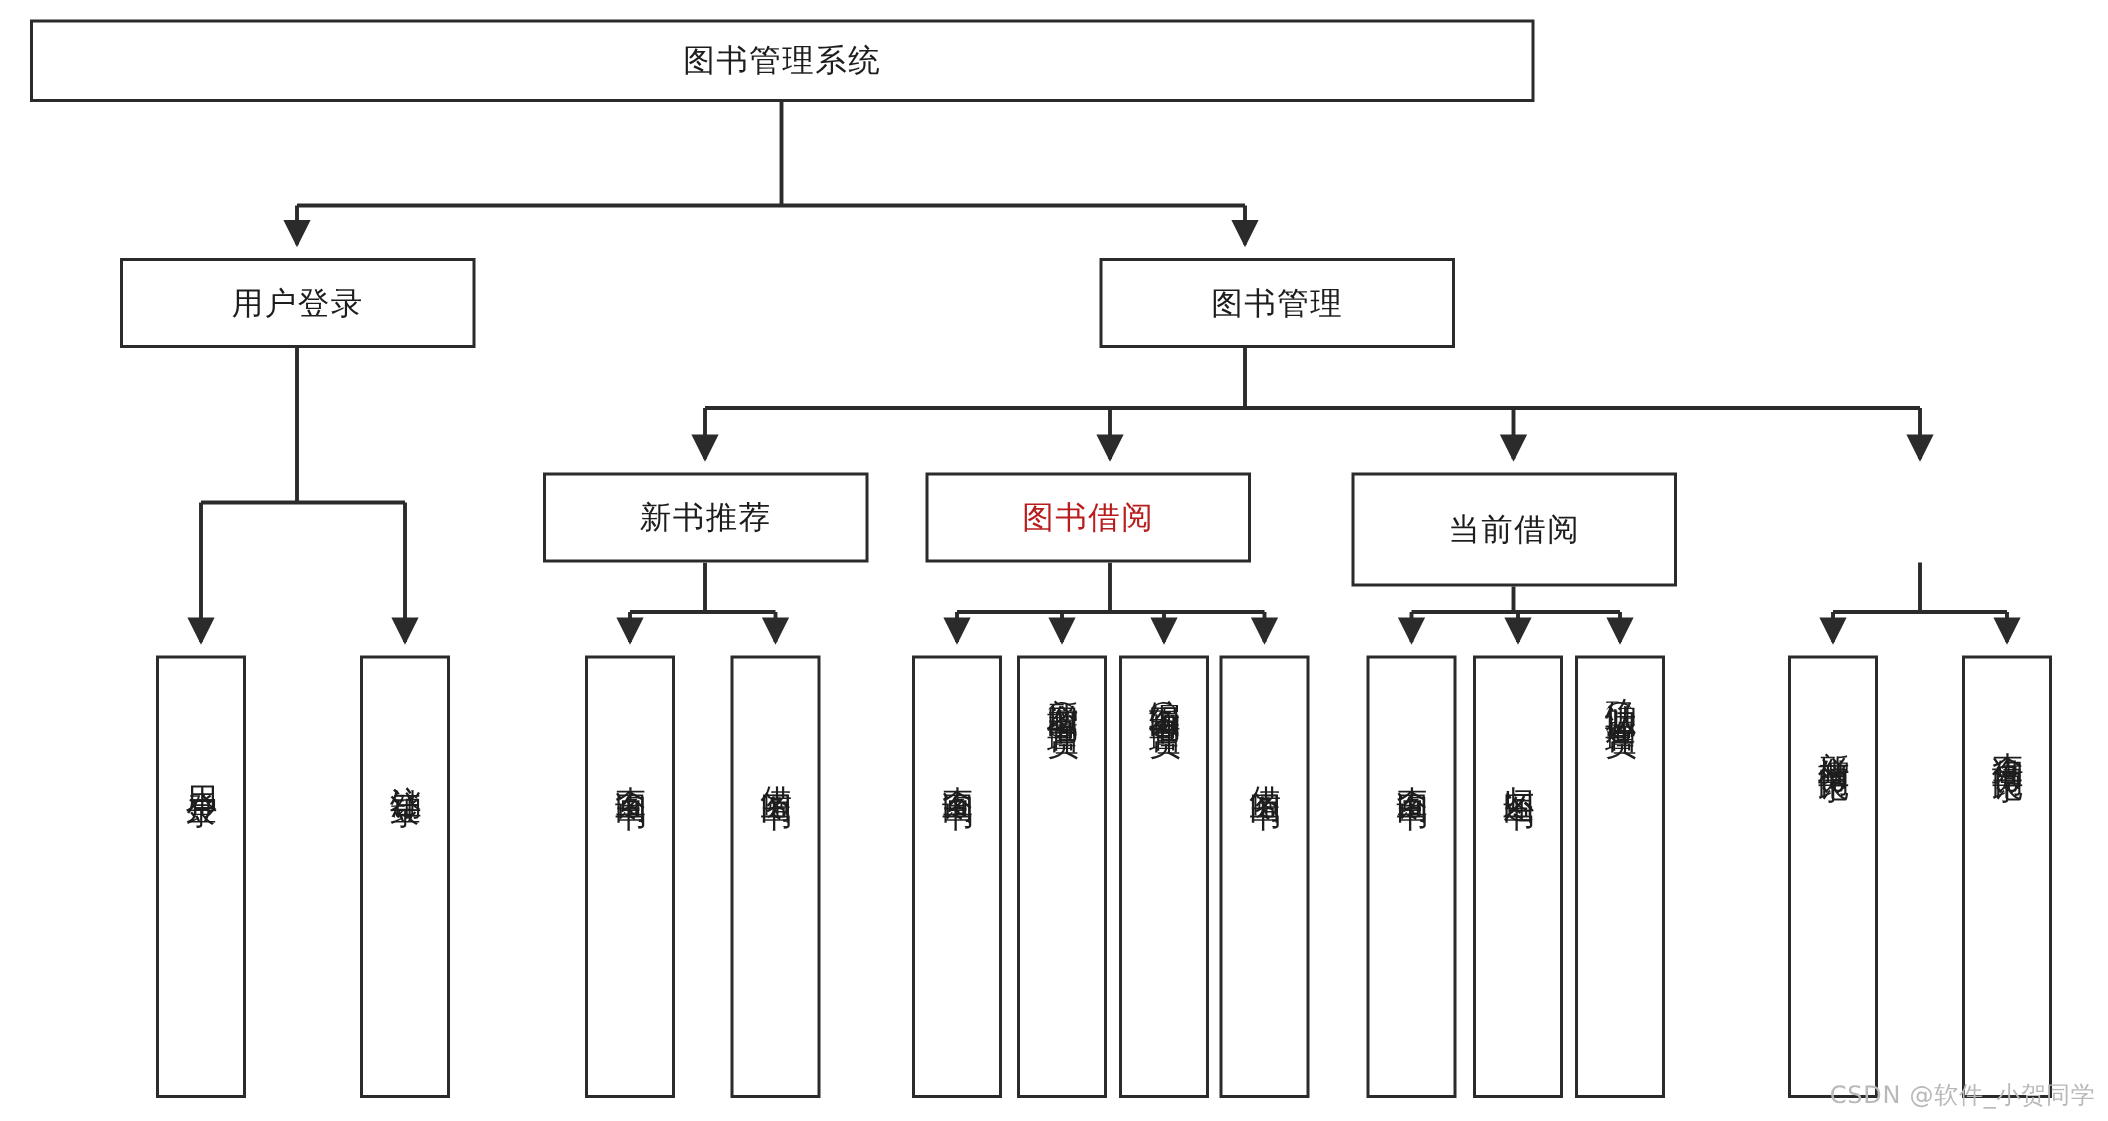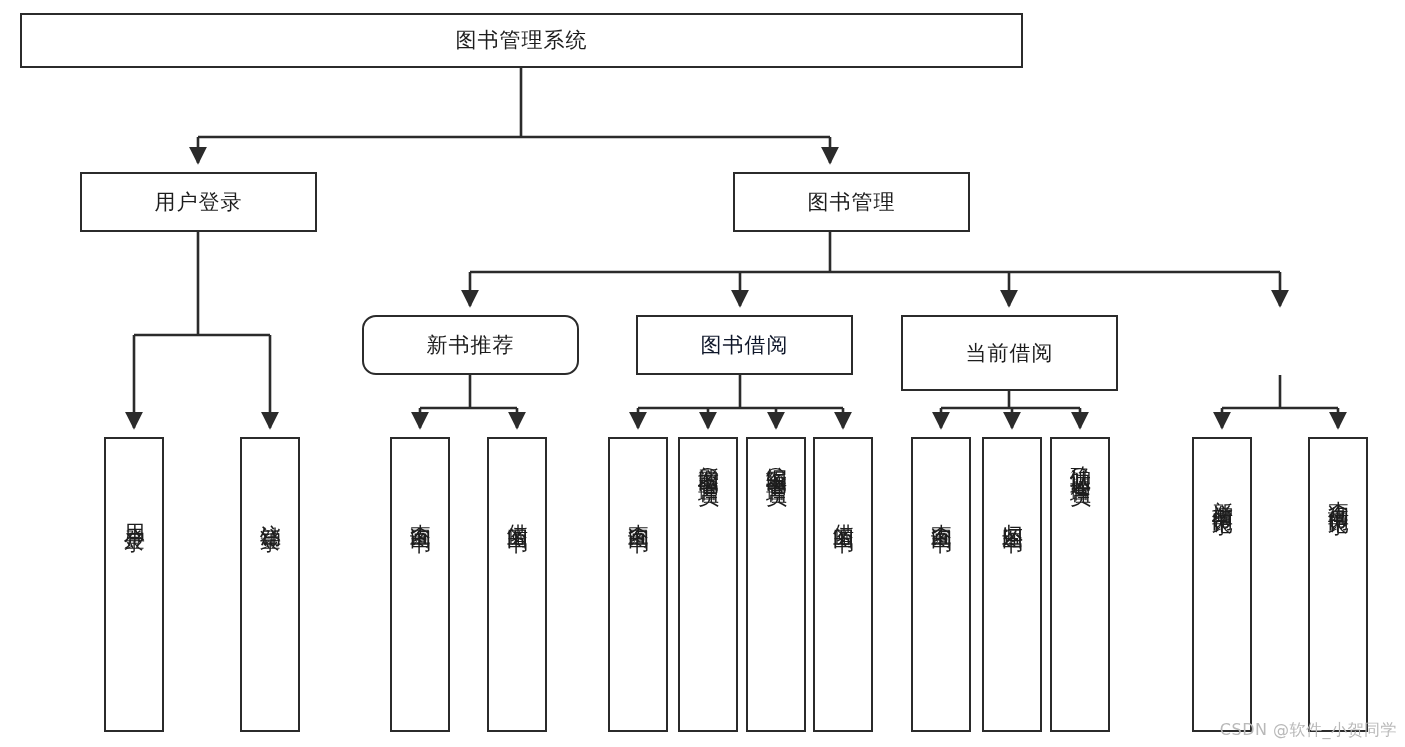--- a/index.html
+++ b/index.html
@@ -147,24 +147,24 @@
     <span class="label">图书管理系统</span>
   </div>
 
   <div class="node horizontal" style="left: 80px; top: 172px; width: 237px; height: 60px; border-color: rgb(43, 43, 43); background: rgb(255, 255, 255); color: rgb(29, 29, 29);">
     <span class="label">用户登录</span>
   </div>
   <div class="node horizontal" style="left: 711px; top: 172px; width: 237px; height: 60px; border-color: rgb(43, 43, 43); background: rgb(255, 255, 255); color: rgb(29, 29, 29); margin-left: 22px;">
     <span class="label">图书管理</span>
   </div>
 
-  <div class="node horizontal" style="left: 362px; top: 315px; width: 217px; height: 60px; border-color: rgb(43, 43, 43); background: rgb(255, 255, 255); color: rgb(29, 29, 29); border-radius: 14px;">
+  <div class="node horizontal" style="left: 362px; top: 315px; width: 217px; height: 60px; border-color: rgb(43, 43, 43); background: rgb(255, 255, 255); color: rgb(29, 29, 29);">
     <span class="label">新书推荐</span>
   </div>
-  <div class="node horizontal" style="left: 636px; top: 315px; width: 217px; height: 60px; border-color: rgb(43, 43, 43); background: rgb(255, 255, 255); color: #0f172a;">
+  <div class="node horizontal" style="left: 617px; top: 315px; width: 217px; height: 60px; border-color: rgb(43, 43, 43); background: rgb(255, 255, 255); color: #b91c1c;">
     <span class="label">图书借阅</span>
   </div>
   <div class="node horizontal" style="left: 901px; top: 315px; width: 217px; height: 76px; border-color: rgb(43, 43, 43); background: rgb(255, 255, 255); color: rgb(29, 29, 29);">
     <span class="label">当前借阅</span>
   </div>
 
   <div class="node vertical mid" style="left: 104px; top: 437px; width: 60px; height: 295px; border-color: rgb(43, 43, 43); background: rgb(255, 255, 255); color: rgb(29, 29, 29);">
     <span class="label">用户登录</span>
   </div>
   <div class="node vertical mid" style="left: 240px; top: 437px; width: 60px; height: 295px; border-color: rgb(43, 43, 43); background: rgb(255, 255, 255); color: rgb(29, 29, 29);">

